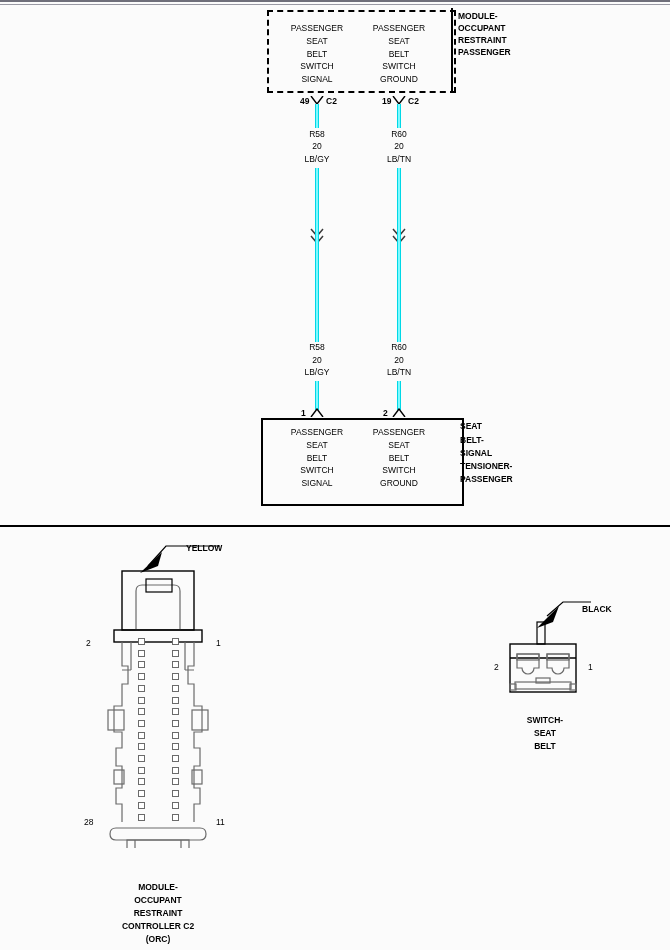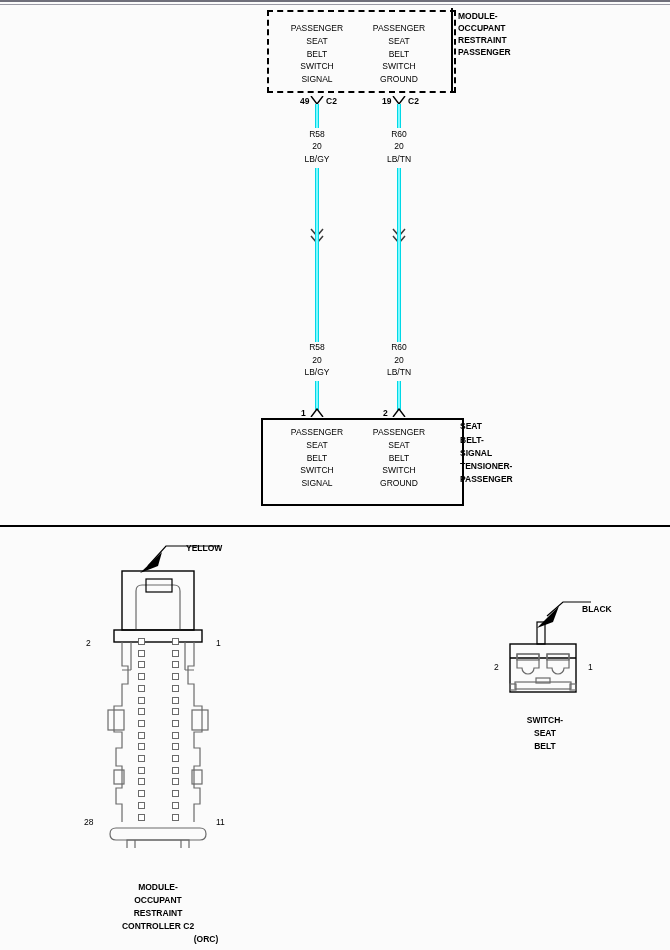--- a/index.html
+++ b/index.html
@@ -265,21 +265,21 @@
   <div class="txt t9" style="left:216px; top:639px;">1</div>
   <div class="txt t9" style="left:84px; top:818px;">28</div>
   <div class="txt t9" style="left:216px; top:818px;">11</div>
 
   <div class="txt t9b" style="left:186px; top:544px;">YELLOW</div>
 
   <div class="txt t9b ctr" style="left:158px; top:883px;">MODULE-</div>
   <div class="txt t9b ctr" style="left:158px; top:896px;">OCCUPANT</div>
   <div class="txt t9b ctr" style="left:158px; top:909px;">RESTRAINT</div>
   <div class="txt t9b ctr" style="left:158px; top:922px;">CONTROLLER C2</div>
-  <div class="txt t9b ctr" style="left:158px; top:935px;margin-left:48px;">(ORC)</div>
+  <div class="txt t9b ctr" style="left:158px; top:935px;">(ORC)</div>
 
   <svg class="abs" style="left:495px; top:596px; width:130px; height:110px;" viewBox="0 0 130 110">
 
     <path d="M52 20 L68 6 L96 6" stroke="#000" stroke-width="1.2" fill="none"></path>
     <path d="M42 32 L64 10 L58 26 Z" fill="#000"></path>
 
     <rect x="42" y="26" width="8" height="22" fill="none" stroke="#000" stroke-width="1.2"></rect>
 
     <rect x="15" y="48" width="66" height="48" fill="none" stroke="#000" stroke-width="1.4"></rect>
 

